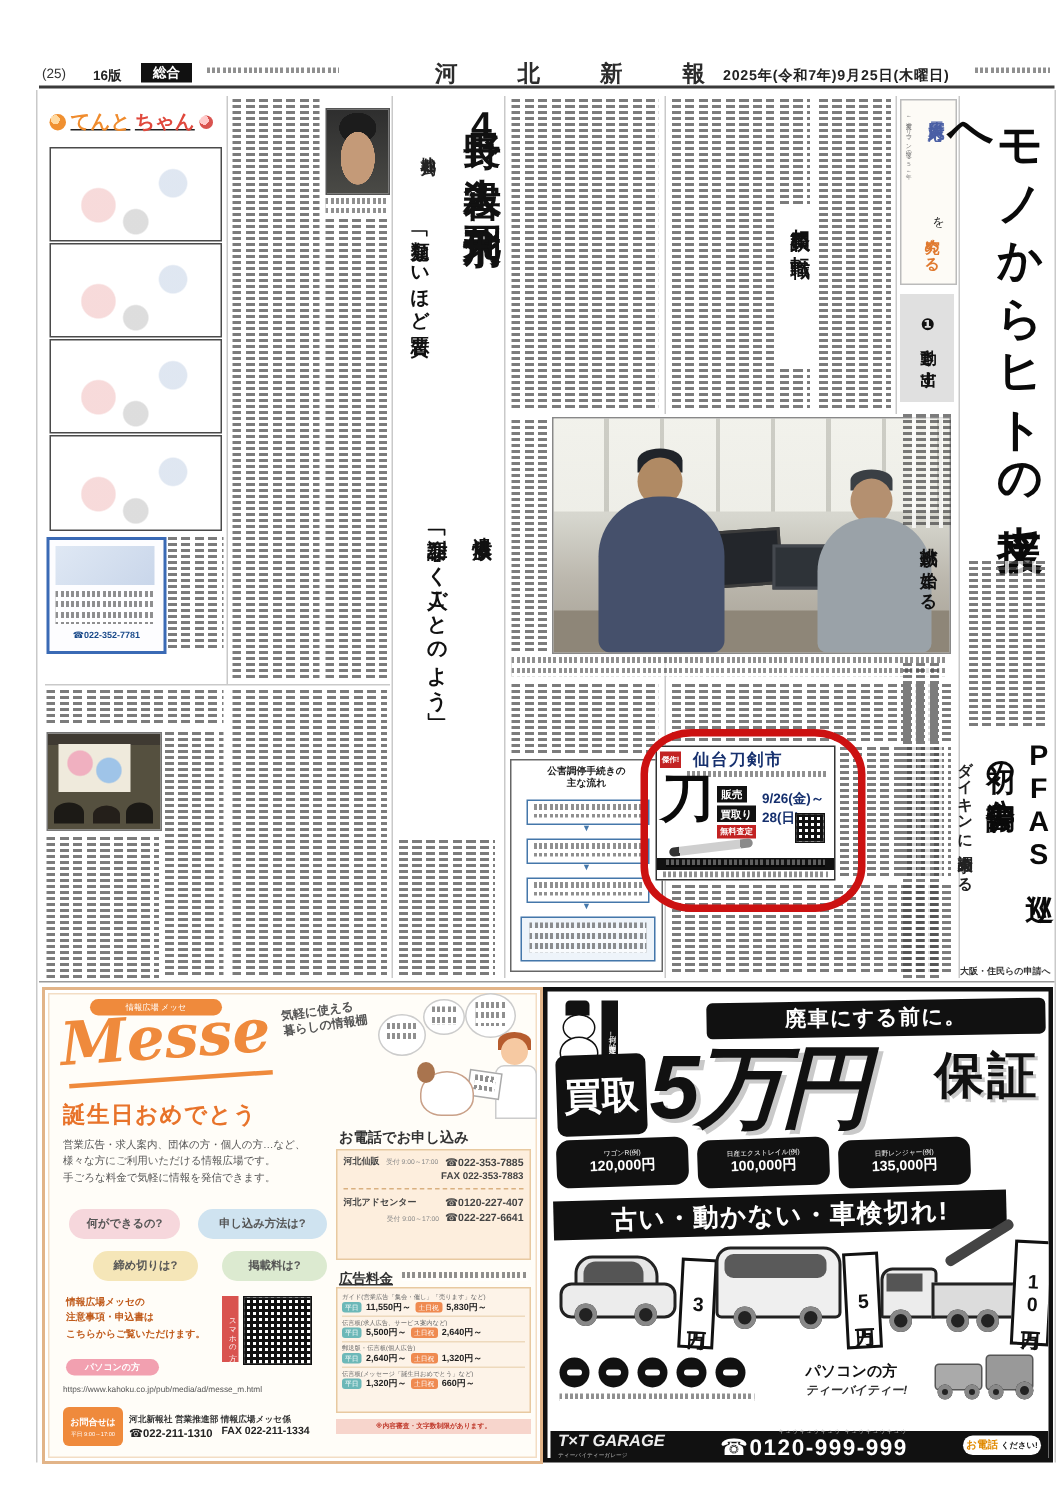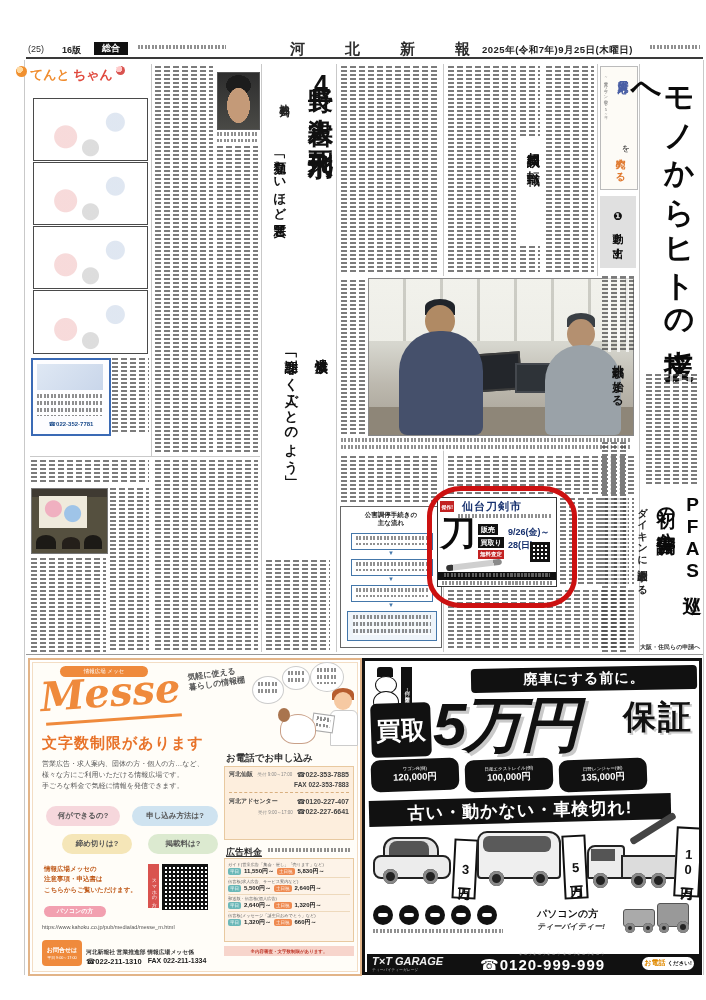--- a/index.html
+++ b/index.html
@@ -59,21 +59,21 @@
   <div class="abs line" style="left:151px;top:64px;width:1px;height:392px;"></div>
   <div class="abs line" style="left:261px;top:64px;width:1px;height:588px;"></div>
   <div class="abs line" style="left:336px;top:64px;width:1px;height:588px;"></div>
   <div class="abs line" style="left:443px;top:64px;width:1px;height:212px;"></div>
   <div class="abs line" style="left:443px;top:438px;width:1px;height:214px;"></div>
   <div class="abs line" style="left:597px;top:64px;width:1px;height:212px;"></div>
   <div class="abs line" style="left:639px;top:64px;width:1px;height:588px;"></div>
   <div class="abs line" style="left:30px;top:456px;width:230px;height:1px;"></div>
   <div class="abs" style="left:26px;top:654px;width:677px;height:1px;background:#999;"></div>
 
-  <div class="abs" style="left:16px;top:66px;width:116px;height:30px;display:flex;align-items:flex-start;gap:3px;">
+  <div class="abs" style="left:33px;top:66px;width:116px;height:30px;display:flex;align-items:center;gap:3px;text-decoration:underline;">
     <span style="width:11px;height:11px;border-radius:50%;background:radial-gradient(circle at 35% 35%,#ffd9a0 0 3px,#f09030 3px);display:inline-block;"></span>
     <span class="b" style="font-size:13px;color:#f08c2e;">てんと</span>
     <span class="b" style="font-size:13px;color:#e0483c;">ちゃん</span>
     <span style="width:9px;height:9px;border-radius:50%;background:radial-gradient(circle at 35% 35%,#ffc9c9 0 3px,#d9534f 3px);display:inline-block;"></span>
   </div>
   <div class="abs panel" style="left:33px;top:98px;width:113px;height:61px;"></div>
   <div class="abs panel" style="left:33px;top:162px;width:113px;height:61px;"></div>
   <div class="abs panel" style="left:33px;top:226px;width:113px;height:61px;"></div>
   <div class="abs panel" style="left:33px;top:290px;width:113px;height:62px;"></div>
 
@@ -219,21 +219,21 @@
         </div>
       <div class="abs" style="left:80px;top:26px;width:22px;height:12px;background:#b65c2e;border-radius:50% 50% 0 0;"></div>
       <div class="abs" style="left:82px;top:30px;width:18px;height:18px;background:#f6c9a2;border-radius:50%;"></div>
       <div class="abs" style="left:78px;top:48px;width:26px;height:34px;background:#fff;border:1px solid #ccc;border-radius:6px 6px 0 0;"></div>
       <div class="abs" style="left:60px;top:52px;width:20px;height:16px;background:#fff;border:1px solid #aaa;transform:rotate(8deg);">
           <div class="gh" style="width:14px;height:10px;margin:2px auto;"></div>
         </div>
       <div class="abs" style="left:28px;top:52px;width:34px;height:28px;background:#fff;border:1px solid #c9a088;border-radius:50% 50% 40% 40%;"></div>
       <div class="abs" style="left:26px;top:46px;width:12px;height:14px;background:#a9744e;border-radius:50%;"></div>
     </div>
-    <div class="abs" style="left:12px;top:74px;width:200px;font-size:15px;font-weight:900;color:#e8732a;letter-spacing:1px;">文字数制限があります</div>
+    <div class="abs" style="left:12px;top:74px;width:200px;font-size:15px;font-weight:900;color:#e8732a;letter-spacing:1px;">誕生日おめでとう</div>
     <div class="abs" style="left:12px;top:98px;width:186px;font-size:7px;color:#555;line-height:1.6;">
       <span>営業広告・求人案内、団体の方・個人の方…など、</span><br>
       <span>様々な方にご利用いただける情報広場です。</span><br>
       <span>手ごろな料金で気軽に情報を発信できます。</span>
     </div>
     <div class="abs bubble" style="left:16px;top:146px;width:74px;height:20px;background:#f6d7dc;font-size:7.5px;">何ができるの?</div>
     <div class="abs bubble" style="left:102px;top:146px;width:86px;height:20px;background:#cfe3f0;font-size:7.5px;">申し込み方法は?</div>
     <div class="abs bubble" style="left:32px;top:174px;width:70px;height:20px;background:#f5e6b8;font-size:7.5px;">締め切りは?</div>
     <div class="abs bubble" style="left:118px;top:174px;width:70px;height:20px;background:#dcead0;font-size:7.5px;">掲載料は?</div>
 
@@ -299,21 +299,21 @@
 
     <div class="abs" style="left:14px;top:204px;width:104px;font-size:6.5px;color:#c05a1a;line-height:1.6;font-weight:bold;">
       <span>情報広場メッセの</span><br>
       <span>注意事項・申込書は</span><br>
       <span>こちらからご覧いただけます。</span>
     </div>
     <div class="abs cc" style="left:14px;top:246px;width:62px;height:11px;background:#f2a0b0;border-radius:6px;color:#fff;font-size:6px;font-weight:bold;">パソコンの方</div>
     <div class="abs v cc" style="left:118px;top:204px;width:11px;height:44px;background:#d9534f;color:#fff;font-size:5px;letter-spacing:0;">スマホの方</div>
     <div class="abs qr" style="left:132px;top:204px;width:44px;height:44px;"></div>
     <div class="abs" style="left:12px;top:264px;width:180px;font-size:5.5px;color:#555;">https://www.kahoku.co.jp/pub/media/ad/messe_m.html</div>
-    <div class="abs" style="left:12px;top:276px;width:180px;height:30px;display:flex;gap:4px;align-items:flex-end;">
+    <div class="abs" style="left:12px;top:276px;width:180px;height:30px;display:flex;gap:4px;align-items:center;">
       <div class="cc" style="flex-direction:column;width:40px;height:26px;background:#ef8a3c;color:#fff;border-radius:4px;">
         <span style="font-size:6px;font-weight:bold;">お問合せは</span>
         <span style="font-size:3.8px;">平日 9:00～17:00</span>
       </div>
       <div>
         <div class="b" style="font-size:5.8px;color:#333;">河北新報社 営業推進部 情報広場メッセ係</div>
         <div style="display:flex;gap:6px;">
           <span class="b" style="font-size:7.5px;">☎022-211-1310</span>
           <span class="b" style="font-size:7px;">FAX 022-211-1334</span>
         </div>

